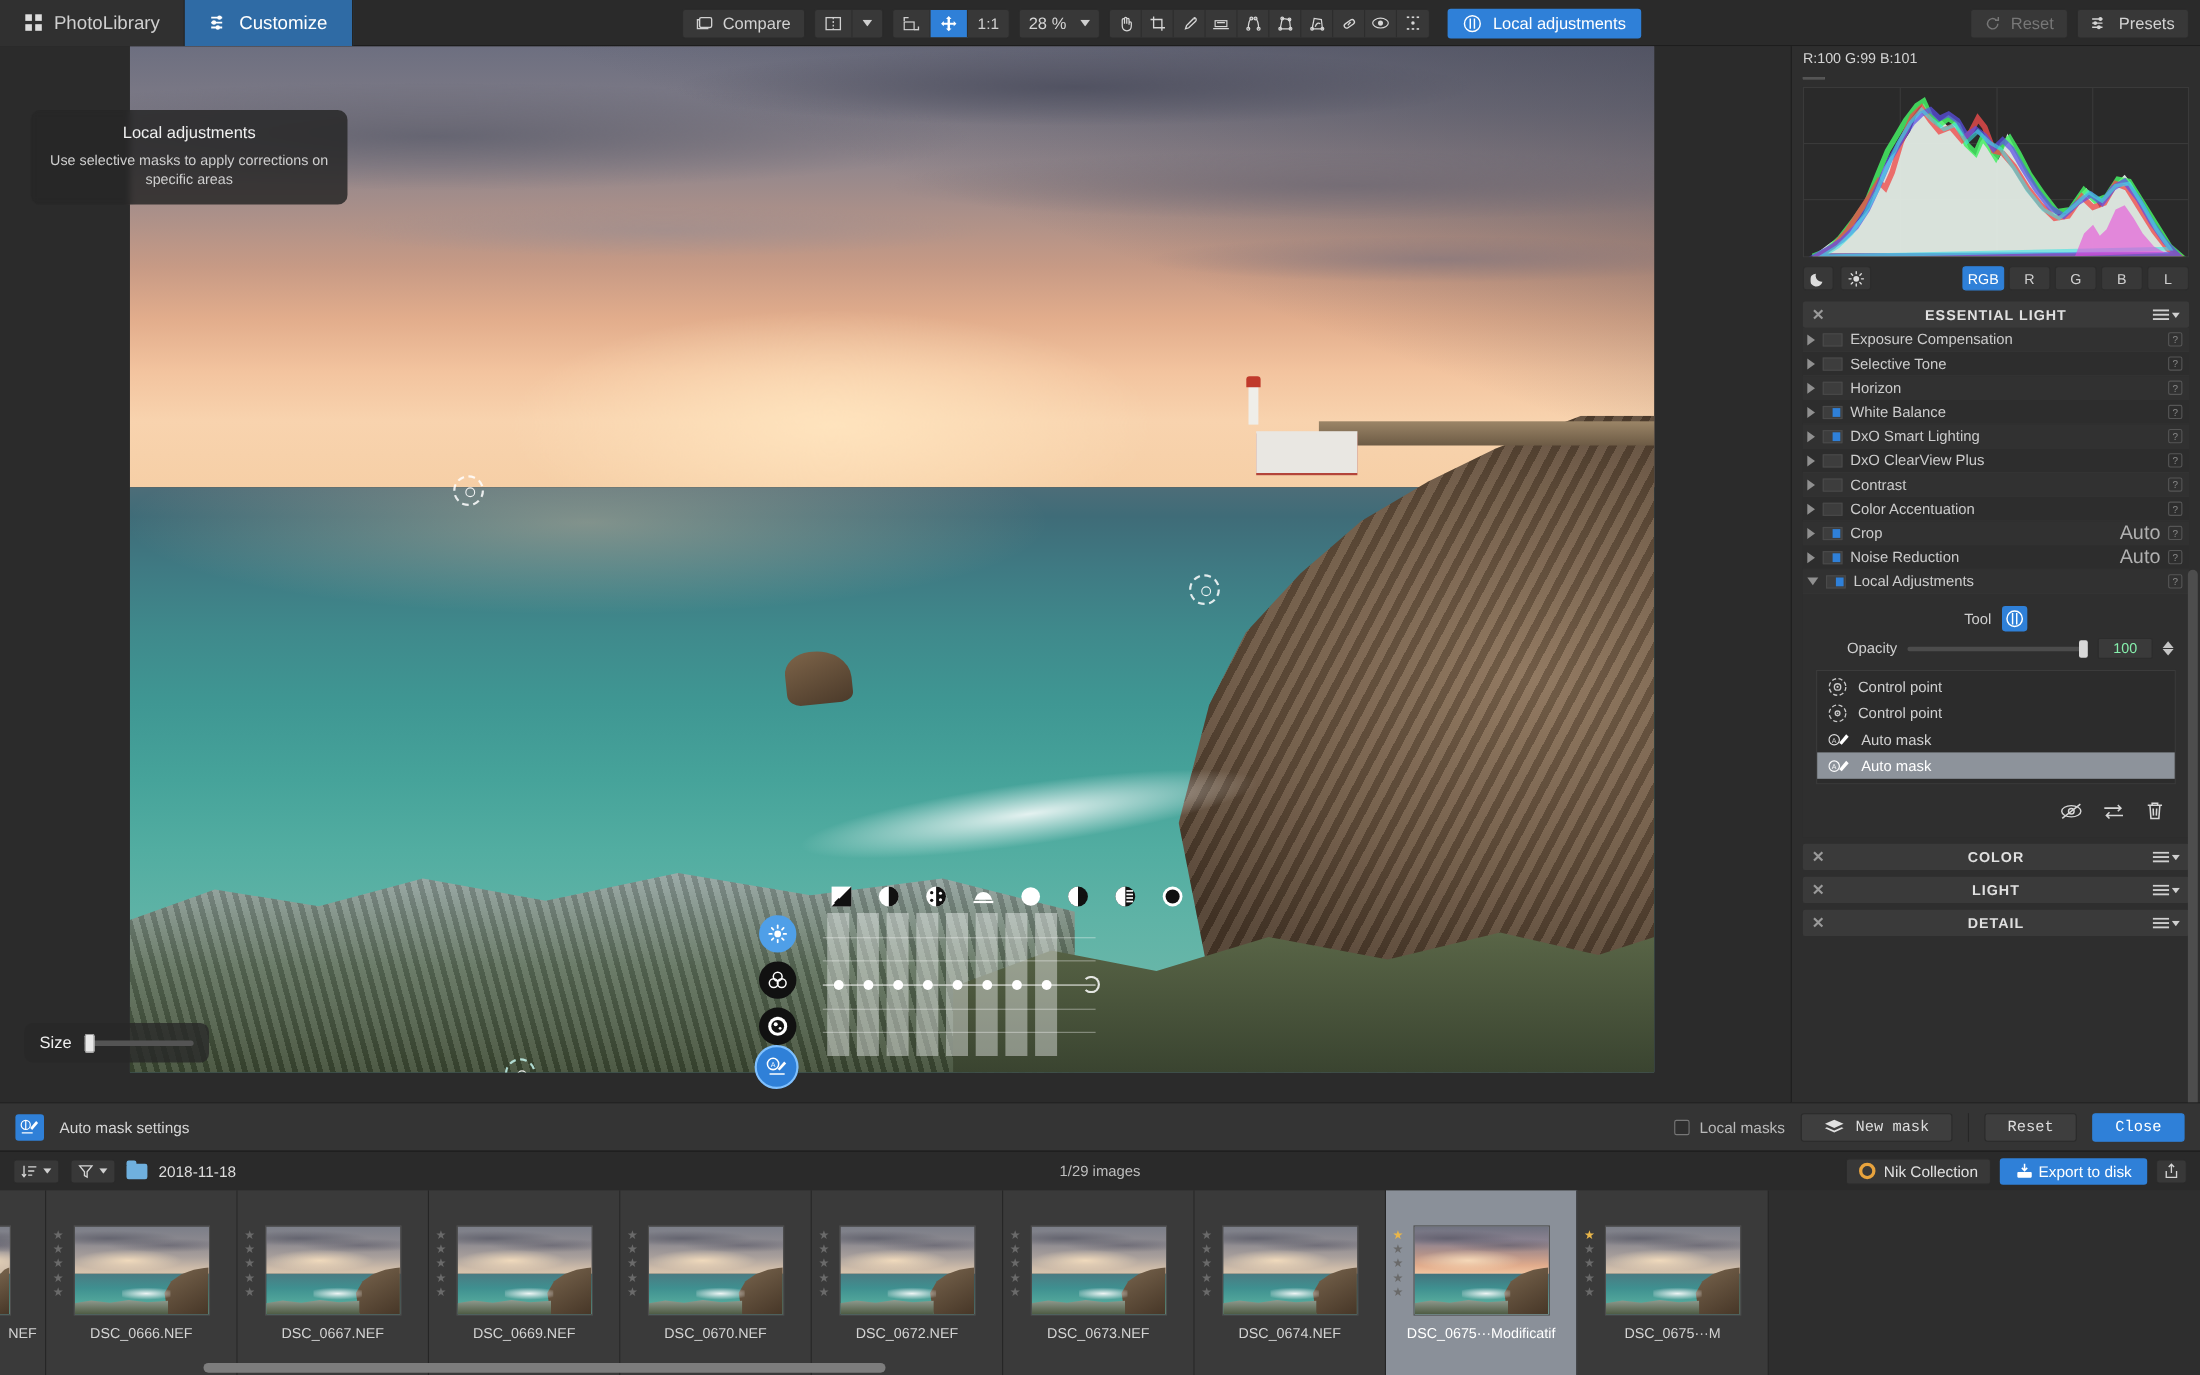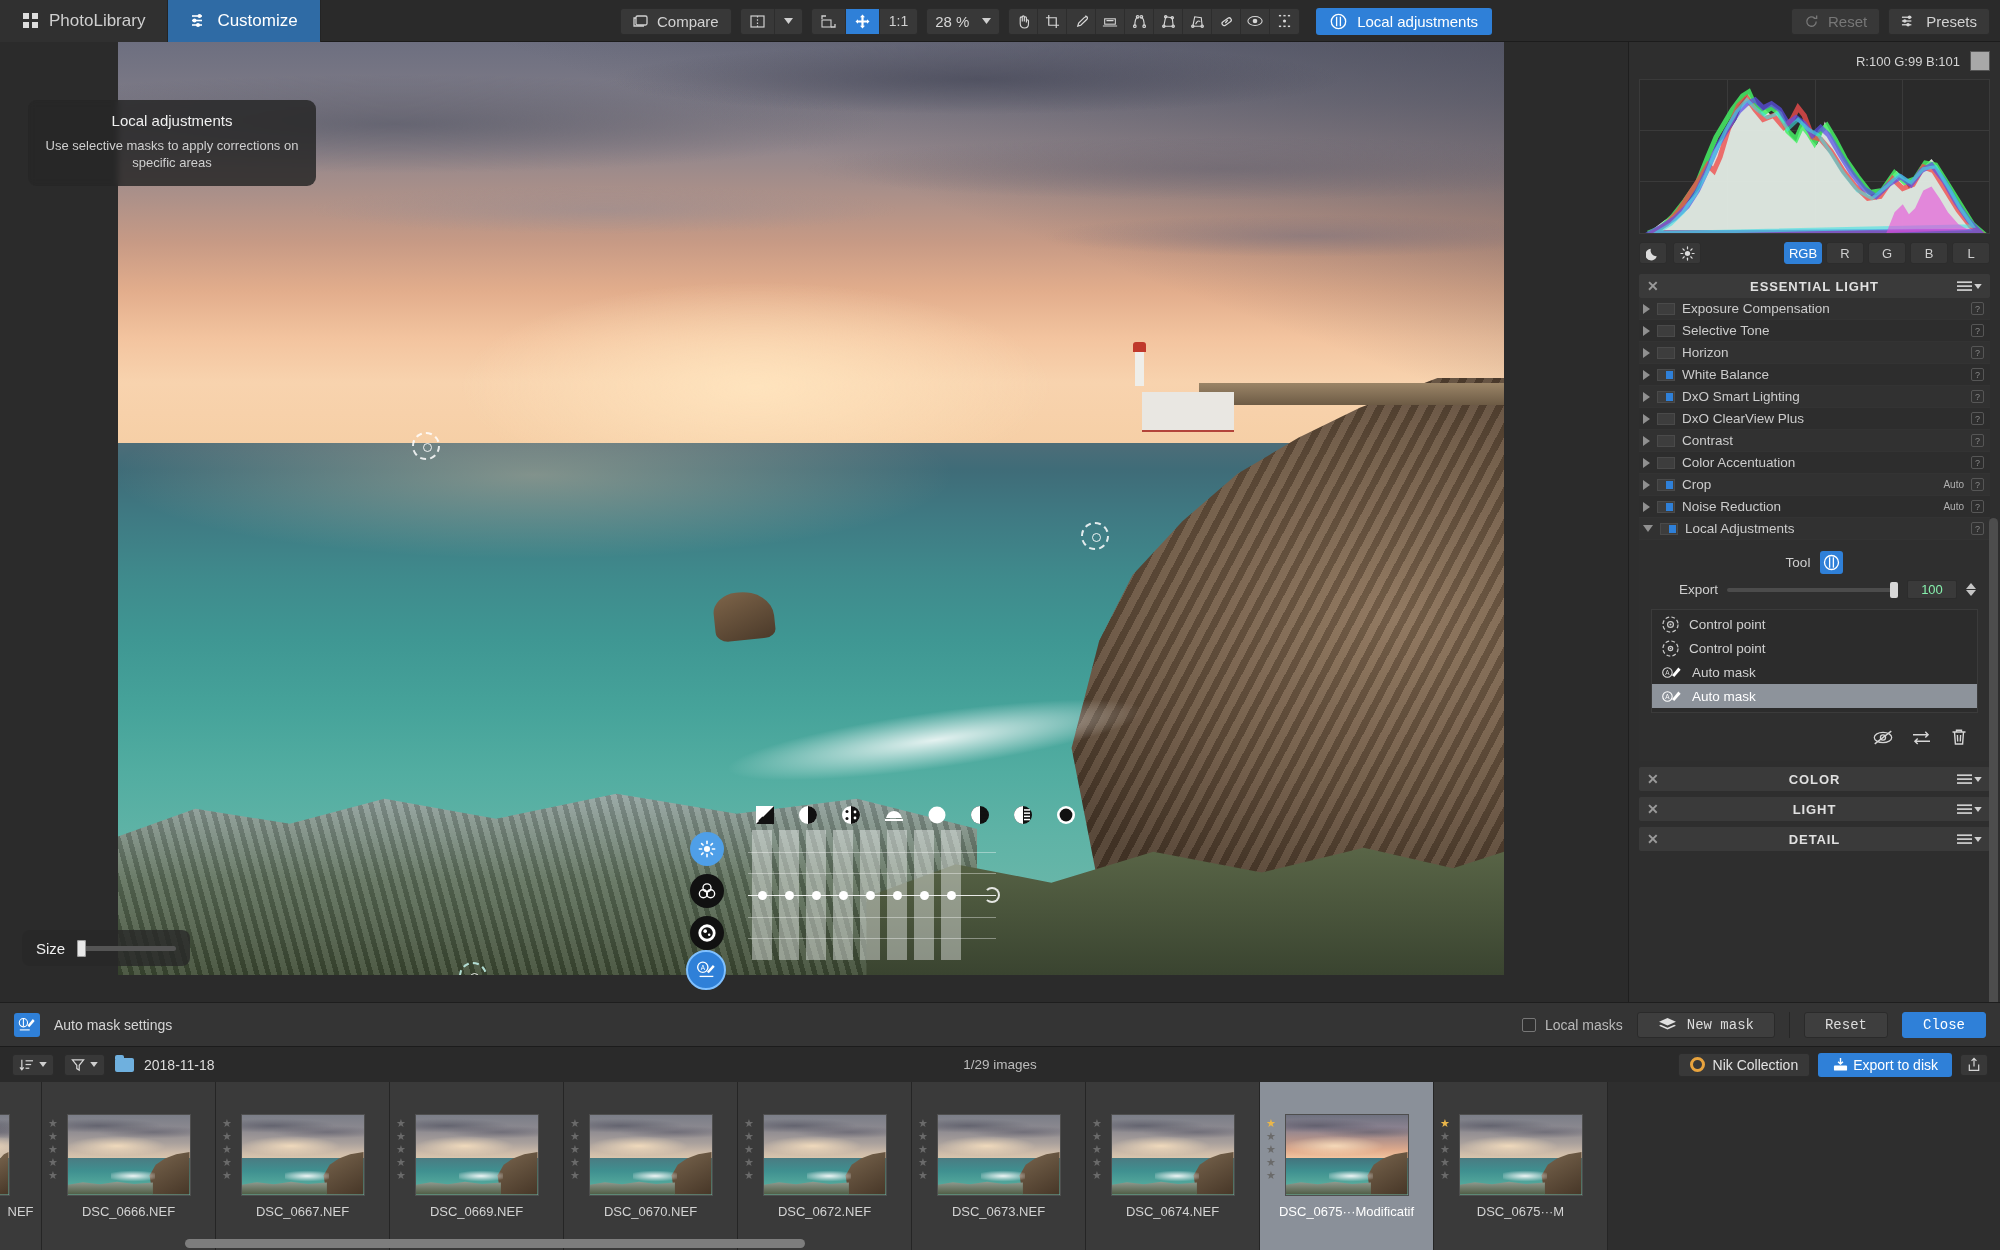--- a/index.html
+++ b/index.html
@@ -143,21 +143,21 @@
   .chk .box { width:14px; height:14px; border:1px solid #777; background:#2f2f2f; border-radius:2px; }
   .vsep { width:1px; height:26px; background:#262626; }
   .bbtn { height:26px; padding:0 20px; border-radius:3px; background:#3e3e3e; border:1px solid #2a2a2a;
      font-size:14px; color:#dcdcdc; display:flex; align-items:center; gap:10px; cursor:pointer;font-family:Liberation Mono, monospace; }
   .bbtn.primary { background:#2f80d8; border-color:#2f80d8; color:#fff; }
 
   
   .rpanel { width:372px; flex:0 0 372px; background:#2e2e2e; border-left:1px solid #1e1e1e;
      display:flex; flex-direction:column; position:relative; }
   .histbox { padding:8px 10px 4px; }
-  .histtop { display:flex; justify-content:flex-end; align-items:center; gap:10px; height:22px; }
+  .histtop { display:flex; justify-content:flex-end; align-items:flex-start; gap:10px; height:22px;flex-direction:column; }
   .histtop .rgbval { font-size:13px; color:#d4d4d4; }
   .histtop .swatch { width:20px; height:20px; background:#a8a8a8; border:1px solid #555; }
   .histcanvas { position:relative; margin-top:7px; height:155px; background:#2a2a2a; border:1px solid #3a3a3a; }
   .histcanvas .vg { position:absolute; top:0; bottom:0; width:1px; background:#3a3a3a; }
   .histcanvas .hg { position:absolute; left:0; right:0; height:1px; background:#3a3a3a; }
   .histrow { display:flex; align-items:center; gap:6px; margin-top:8px; }
   .histrow .ib { width:28px; height:22px; display:flex; align-items:center; justify-content:center;
      background:#383838; border:1px solid #2c2c2c; border-radius:3px; cursor:pointer; }
   .chanseg { margin-left:auto; display:flex; gap:4px; }
   .chanseg .c { width:38px; height:22px; background:#383838; border:1px solid #2c2c2c; border-radius:3px;
@@ -174,21 +174,21 @@
      border-bottom:1px solid #333; font-size:13.5px; color:#ccc; cursor:pointer;justify-content:center; }
   .trow:nth-child(odd) { background:#313131; }
   .trow:nth-child(even) { background:#2d2d2d; }
   .tri { width:0; height:0; border-left:7px solid #909090; border-top:5px solid transparent;
      border-bottom:5px solid transparent; }
   .tri.down { border-left:5px solid transparent; border-right:5px solid transparent;
      border-top:7px solid #909090; border-bottom:none; }
   .tthumb { width:18px; height:12px; background:#3d3d3d; border:1px solid #4a4a4a; position:relative; }
   .tthumb.act:after{content:'';position:absolute;right:1px;top:1px;bottom:1px;width:7px;background:#2f80d8;}
   .trow .nm { flex:1; }
-  .trow .auto { font-size:10px; color:#b0b0b0; }
+  .trow .auto { font-size:18px; color:#b0b0b0; }
   .qm { width:13px; height:13px; border:1px solid #565656; border-radius:2px; font-size:9px; color:#888;
      display:flex; align-items:center; justify-content:center; }
 
   .lablock { background:#2f2f2f; padding:8px 0 8px; }
   .toolrow { display:flex; align-items:center; justify-content:center; gap:10px; height:28px; }
   .toolrow .lb { font-size:13.5px; color:#cfcfcf; }
   .toolsq { width:23px; height:23px; background:#2f80d8; border-radius:3px; display:flex;
      align-items:center; justify-content:center; cursor:pointer; }
   .oprow { display:flex; align-items:center; gap:9px; padding:4px 14px 0 40px; }
   .oprow .lb { font-size:13.5px; color:#cfcfcf; }
@@ -775,21 +775,21 @@
             <span class="lb">Tool</span>
             <span class="toolsq">
               <svg width="17" height="17" viewBox="0 0 18 18">
                   <circle cx="9" cy="9" r="7.4" fill="none" stroke="#fff" stroke-width="1.4"></circle>
                   <line x1="7" y1="3.5" x2="7" y2="14.5" stroke="#fff" stroke-width="1.4"></line>
                   <line x1="11" y1="3.5" x2="11" y2="14.5" stroke="#fff" stroke-width="1.4"></line>
                 </svg>
             </span>
           </div>
           <div class="oprow">
-            <span class="lb">Export</span>
+            <span class="lb">Opacity</span>
             <span class="optrack">
               <span class="opknob"></span>
             </span>
             <span class="opval">100</span>
             <span class="spin">
               <i class="u"></i>
               <i class="d"></i>
             </span>
           </div>
 

